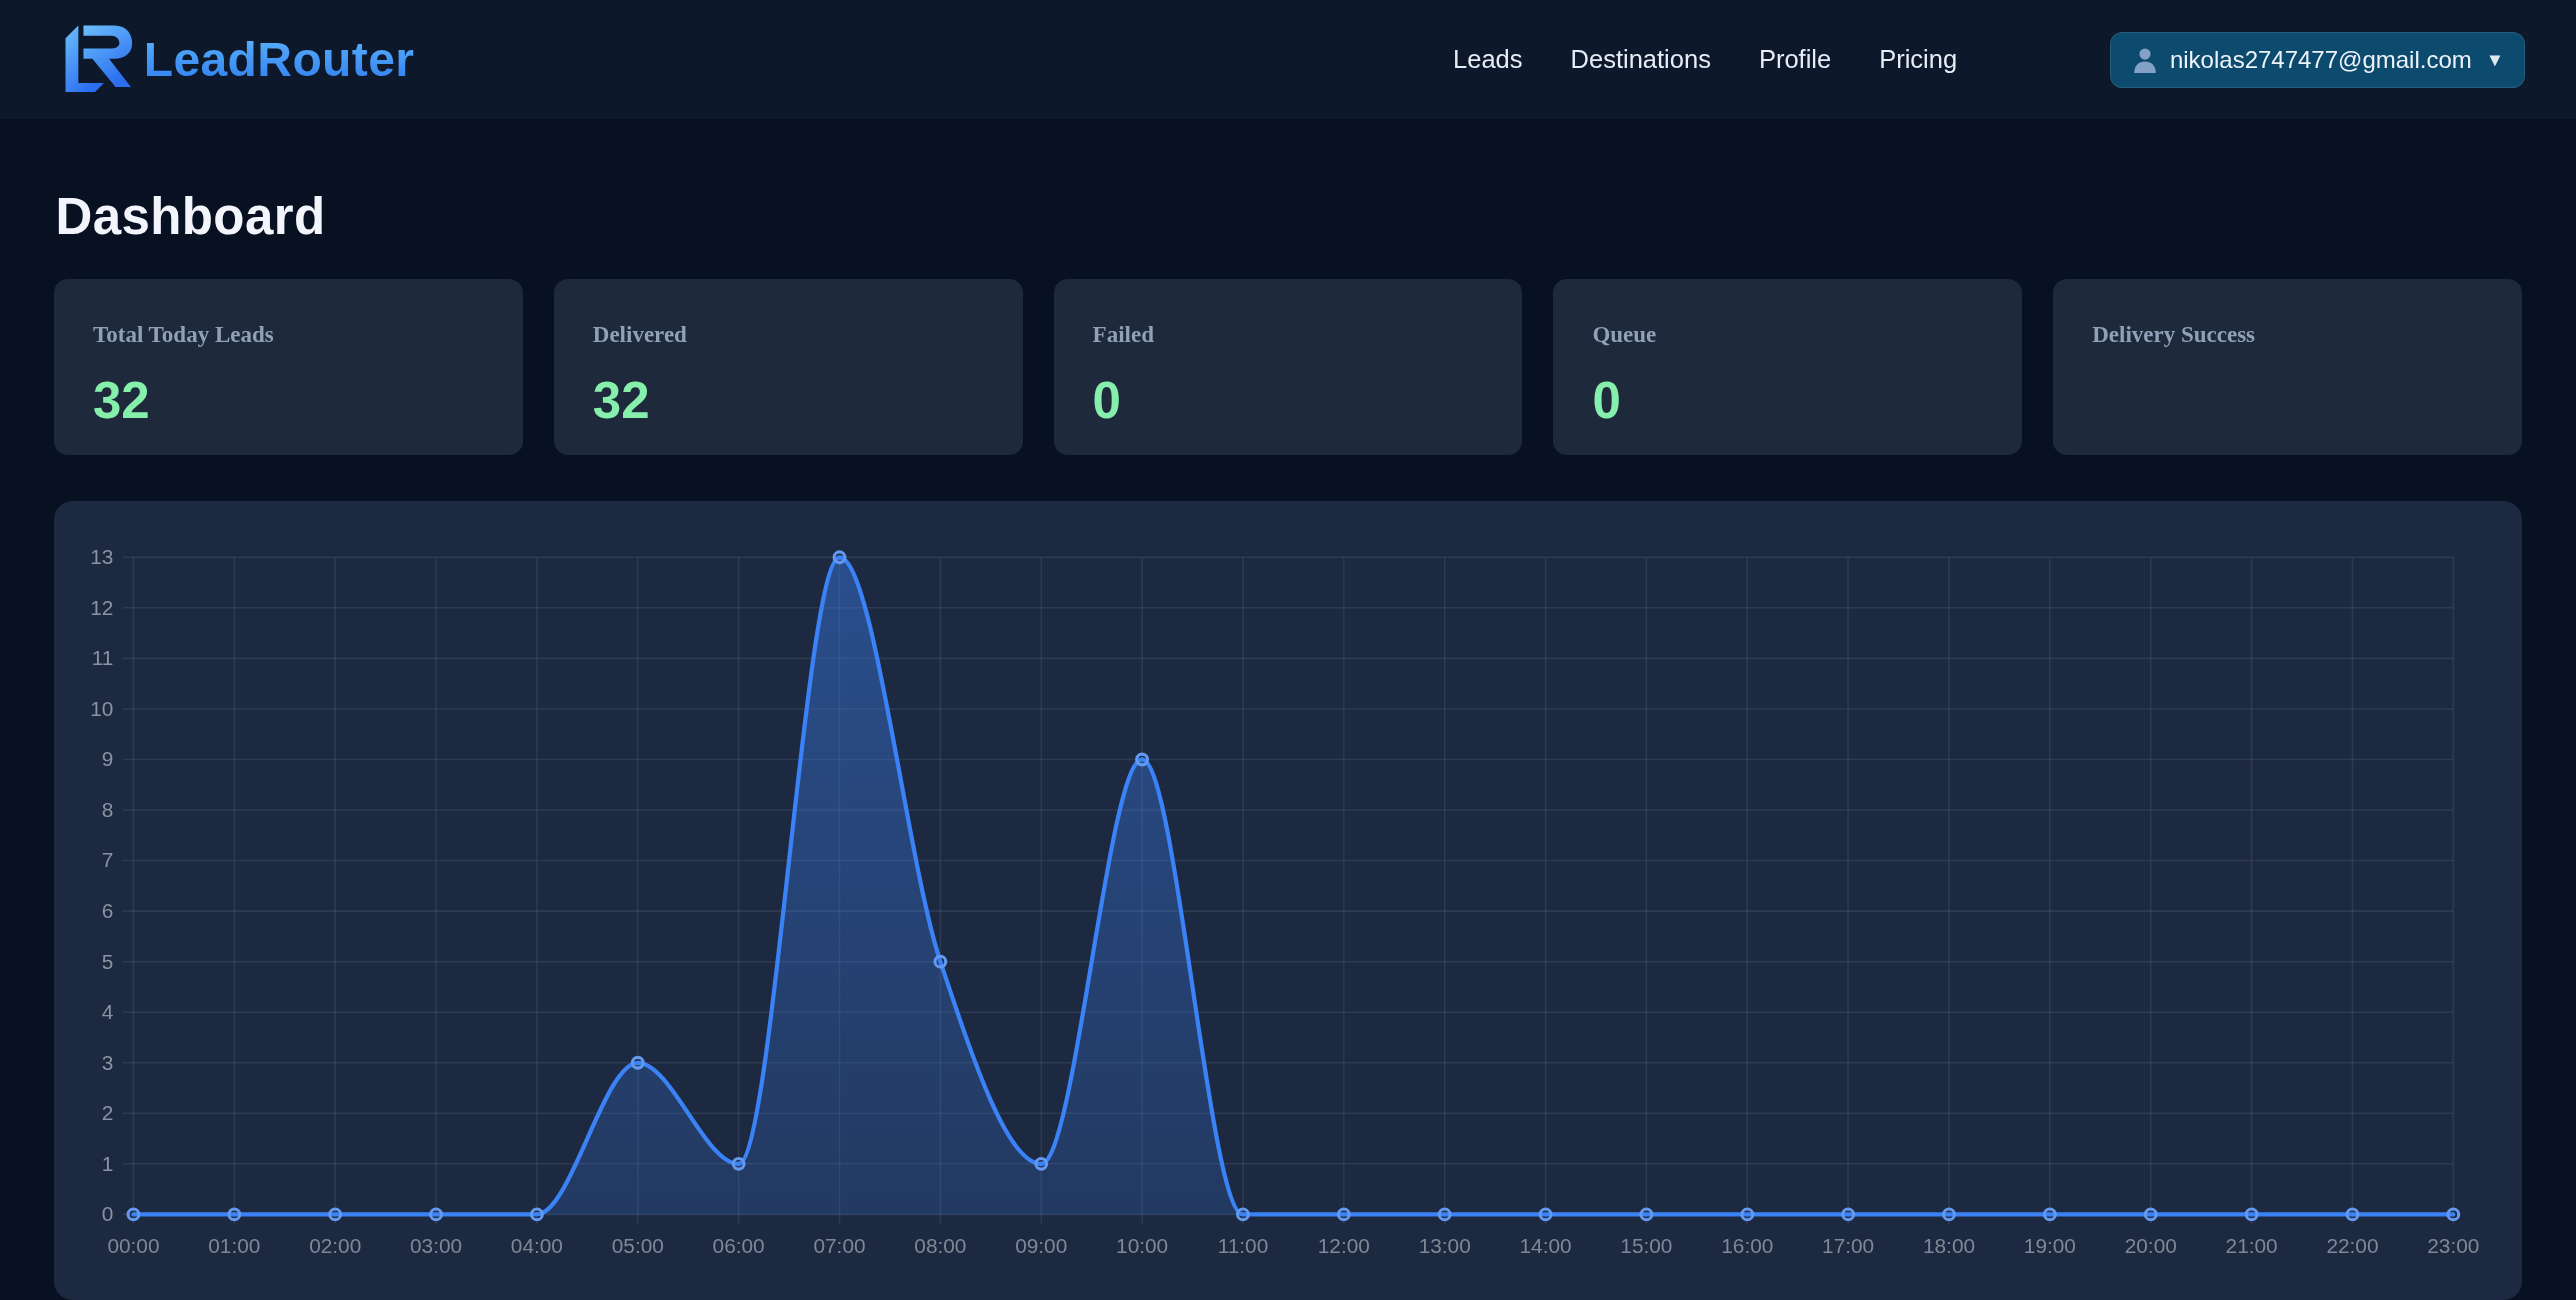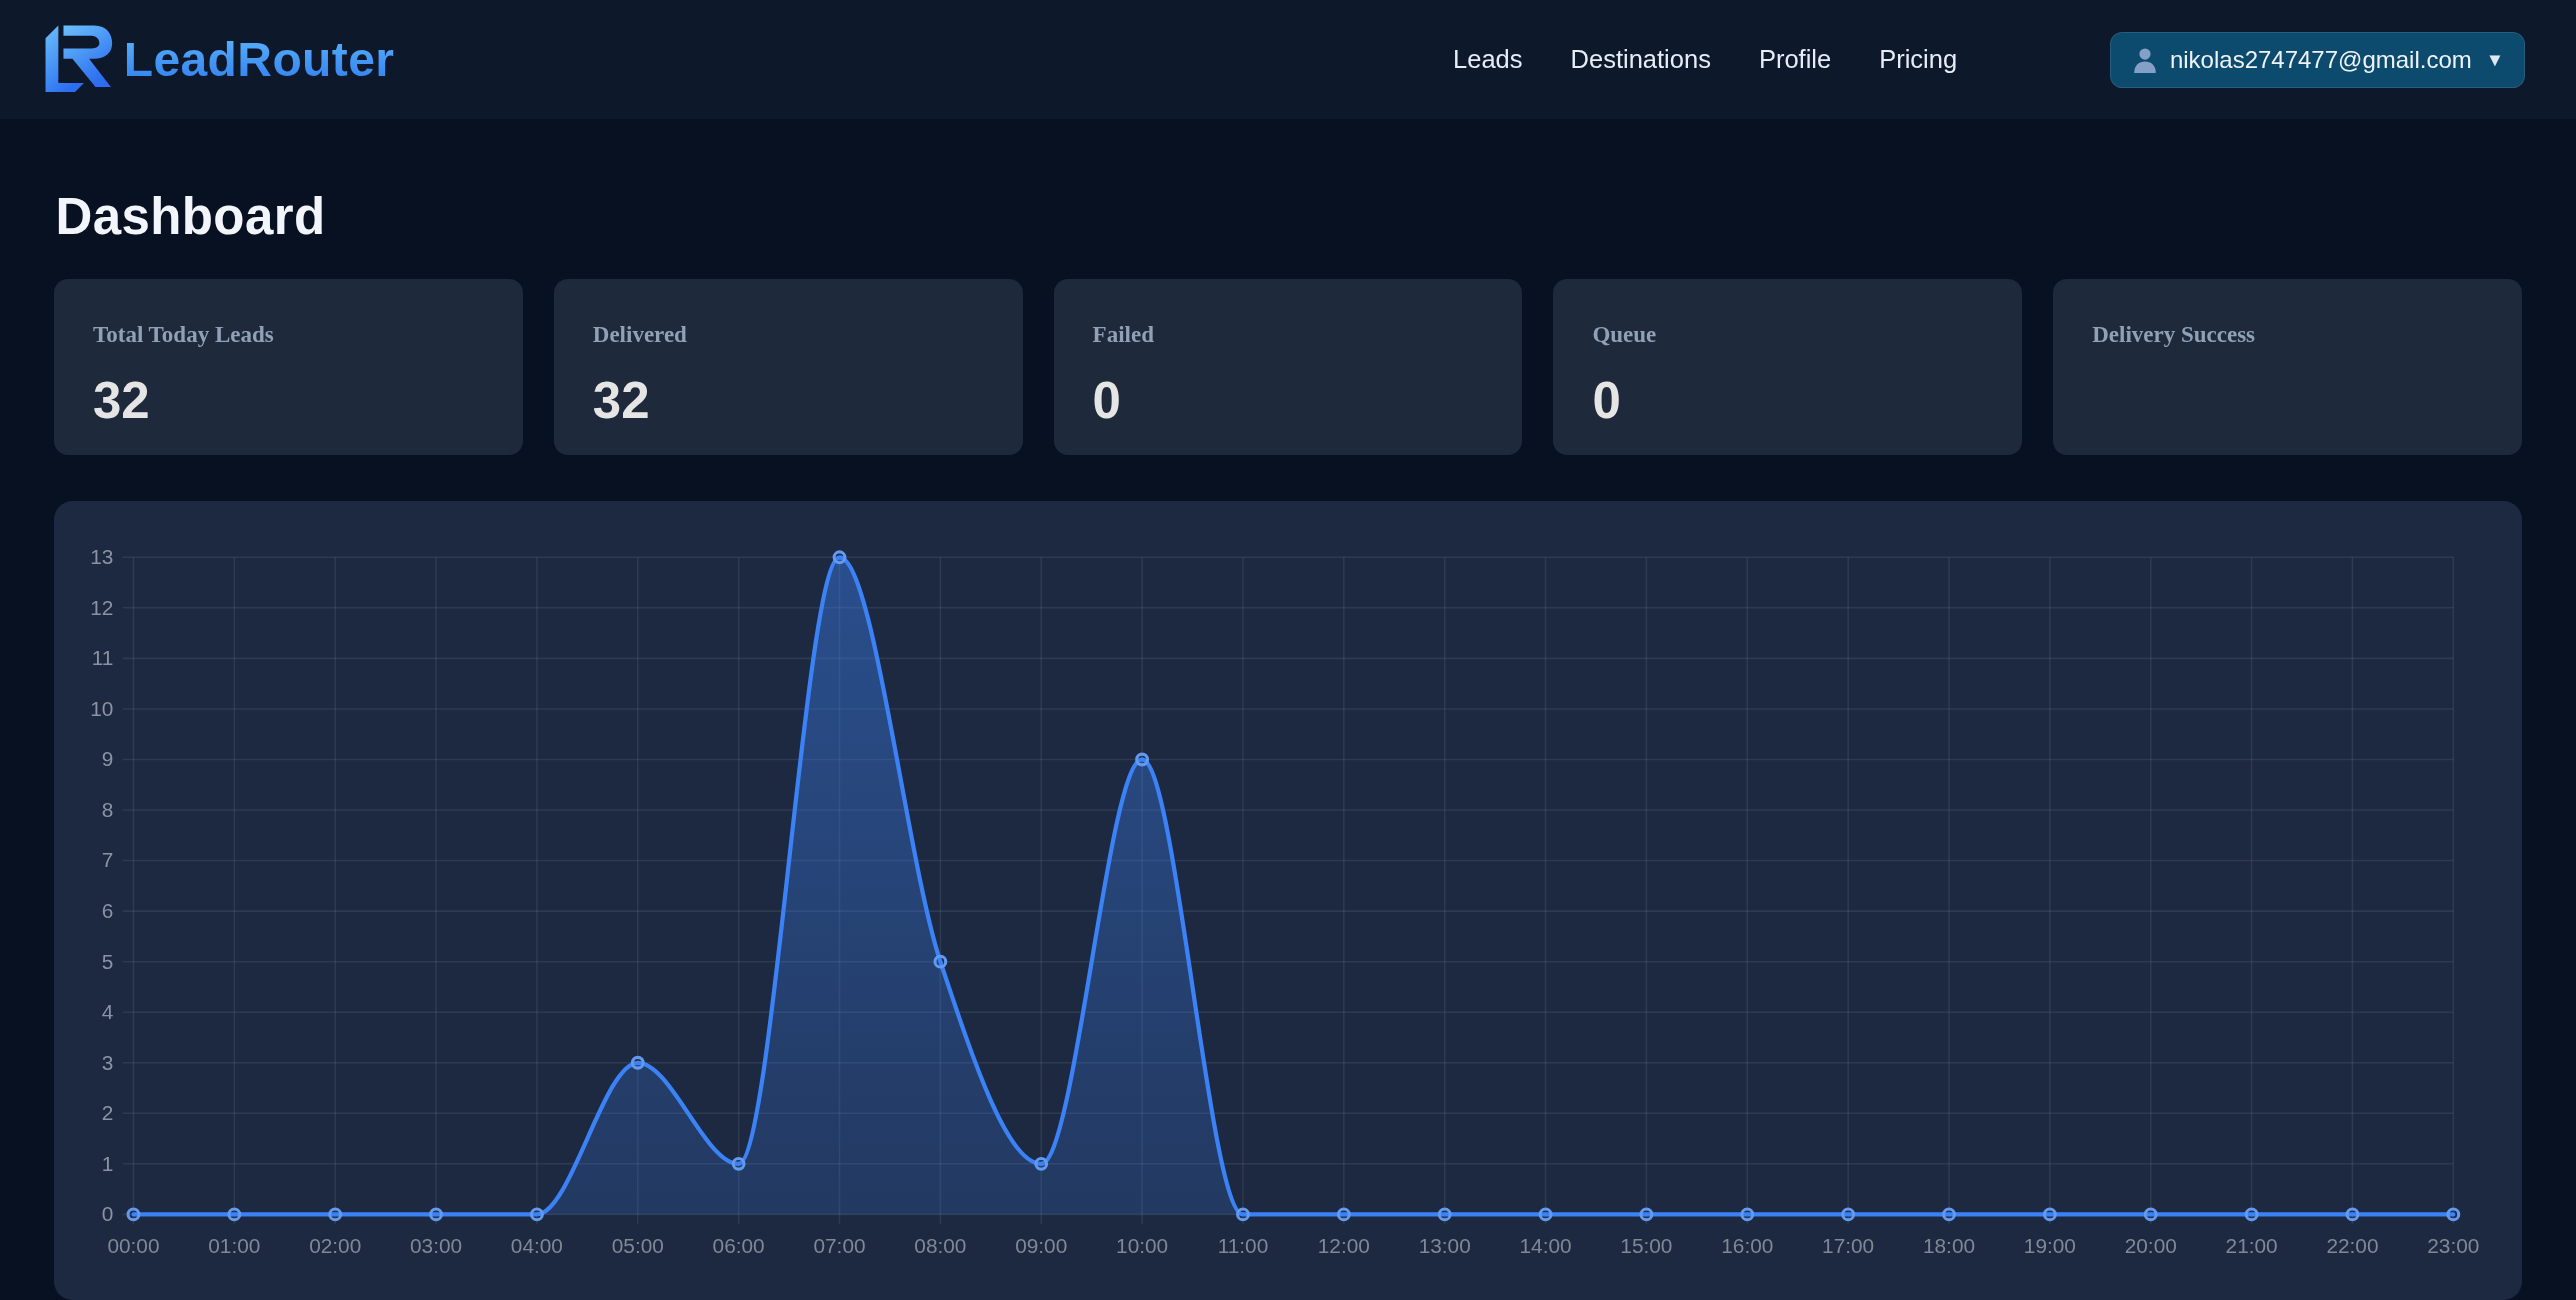--- a/index.html
+++ b/index.html
@@ -21,21 +21,21 @@
     width:2576px;height:1300px;
     background:var(--page-bg);
     font-family:"Liberation Sans", sans-serif;
     color:var(--text-primary);
   }
   .app-header{
     height:119px;
     background:var(--header-bg);
     display:flex;
     align-items:center;
-    padding:0 51px 0 34px;
+    padding:0 51px 0 54px;
   }
   .brand{display:flex;align-items:center;gap:7.7px;cursor:pointer;}
   .brand svg{width:82px;height:82px;display:block;}
   .brand-name{
     font-size:48px;font-weight:700;letter-spacing:0.4px;
     background:linear-gradient(180deg,var(--brand-blue-light),var(--brand-blue));
     -webkit-background-clip:text;background-clip:text;color:transparent;
   }
   .main-nav{
     margin-left:auto;margin-right:153px;
@@ -64,21 +64,21 @@
     margin-top:33px;
     display:grid;grid-template-columns:repeat(5,1fr);gap:31px;
   }
   .stat-card{
     background:var(--card-bg);
     border-radius:14px;
     height:176px;
     padding:43px 39px;
   }
   .stat-label{font-size:23px;font-weight:700;color:var(--text-muted);font-family:Liberation Serif, serif;}
-  .stat-value{font-size:51px;font-weight:700;color:#e5e5e5;margin-top:23px;}
+  .stat-value{font-size:51px;font-weight:700;color:#86efac;margin-top:23px;}
   .chart-panel{
     margin-top:46px;
     background:var(--panel-bg);
     border-radius:18.5px;
     height:799px;
     position:relative;
     overflow:hidden;
   }
   .chart-panel svg{position:absolute;inset:0;}
   svg text{font-family:"Liberation Sans", sans-serif;}

